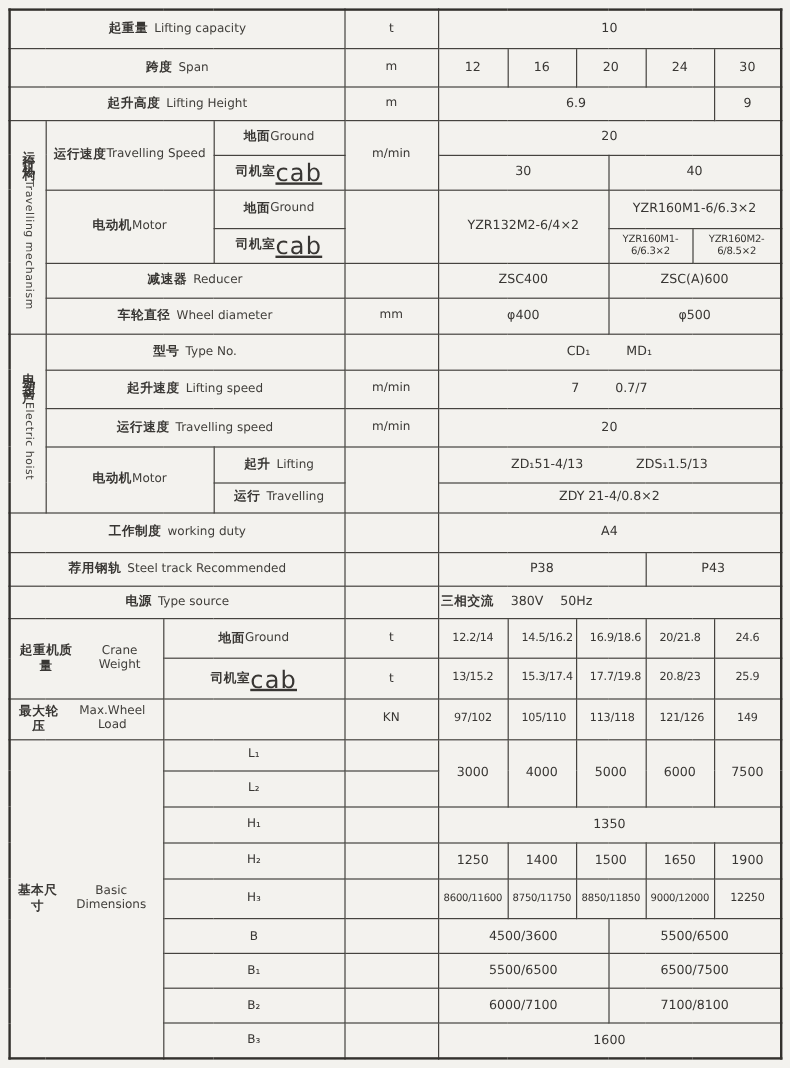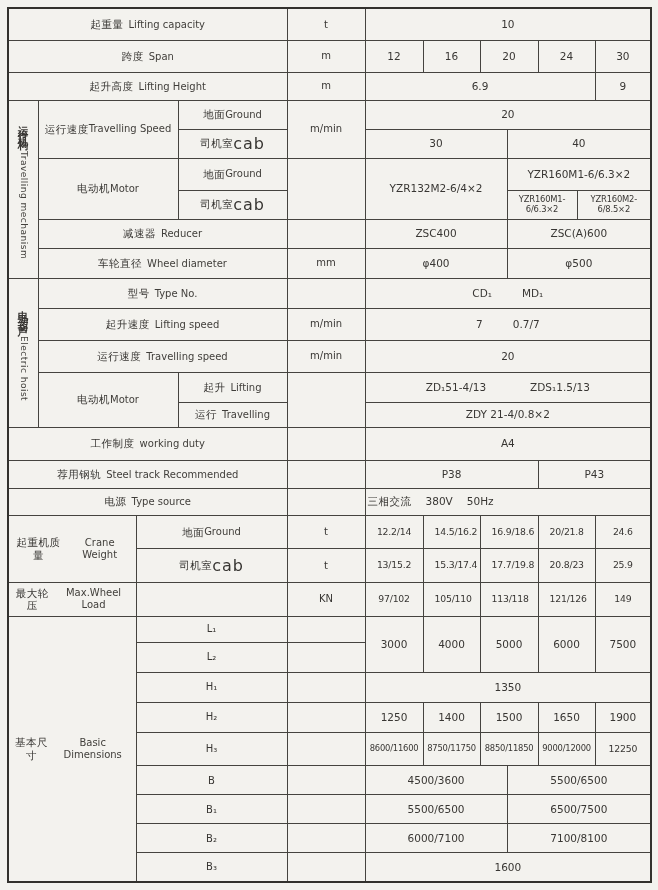--- a/index.html
+++ b/index.html
@@ -24,25 +24,25 @@
   td{
     border:1px solid var(--line);
     text-align:center;
     vertical-align:middle;
     padding:0 2px;
     font-size:10.5px;
     line-height:1.15;
     overflow:hidden;
   }
   
-  .zh{font-family:"DejaVu Serif","Liberation Serif",serif;font-size:10.5px;font-weight:normal;letter-spacing:.5px;}
+  .zh{font-family:"DejaVu Serif","Liberation Serif",serif;font-size:10.5px;font-weight:bold;letter-spacing:.5px;}
   .en{font-size:10px;color:#403e3a;}
   .inlinelbl .zh{margin-right:5px;}
   .stack{display:flex;flex-direction:row;align-items:center;justify-content:center;line-height:1.2;}
-  .cabtxt{font-size:16px;letter-spacing:1px;line-height:1;}
+  .cabtxt{font-size:20px;letter-spacing:1px;line-height:1;text-decoration:underline;}
   .unit{font-size:10px;}
   .val{font-size:10.5px;}
   .small{font-size:8.4px;letter-spacing:-0.2px;padding:0 1px;}
   .tiny{font-size:9.3px;letter-spacing:-0.2px;padding:11px;}
   .pair{display:flex;justify-content:center;align-items:center;gap:30px;}
   .pair-wide{display:flex;justify-content:center;align-items:flex-start;gap:44px;}
   .triple{display:flex;align-items:center;gap:14px;}
   
   .vstrip{padding:2px 0;}
   .vcell{

